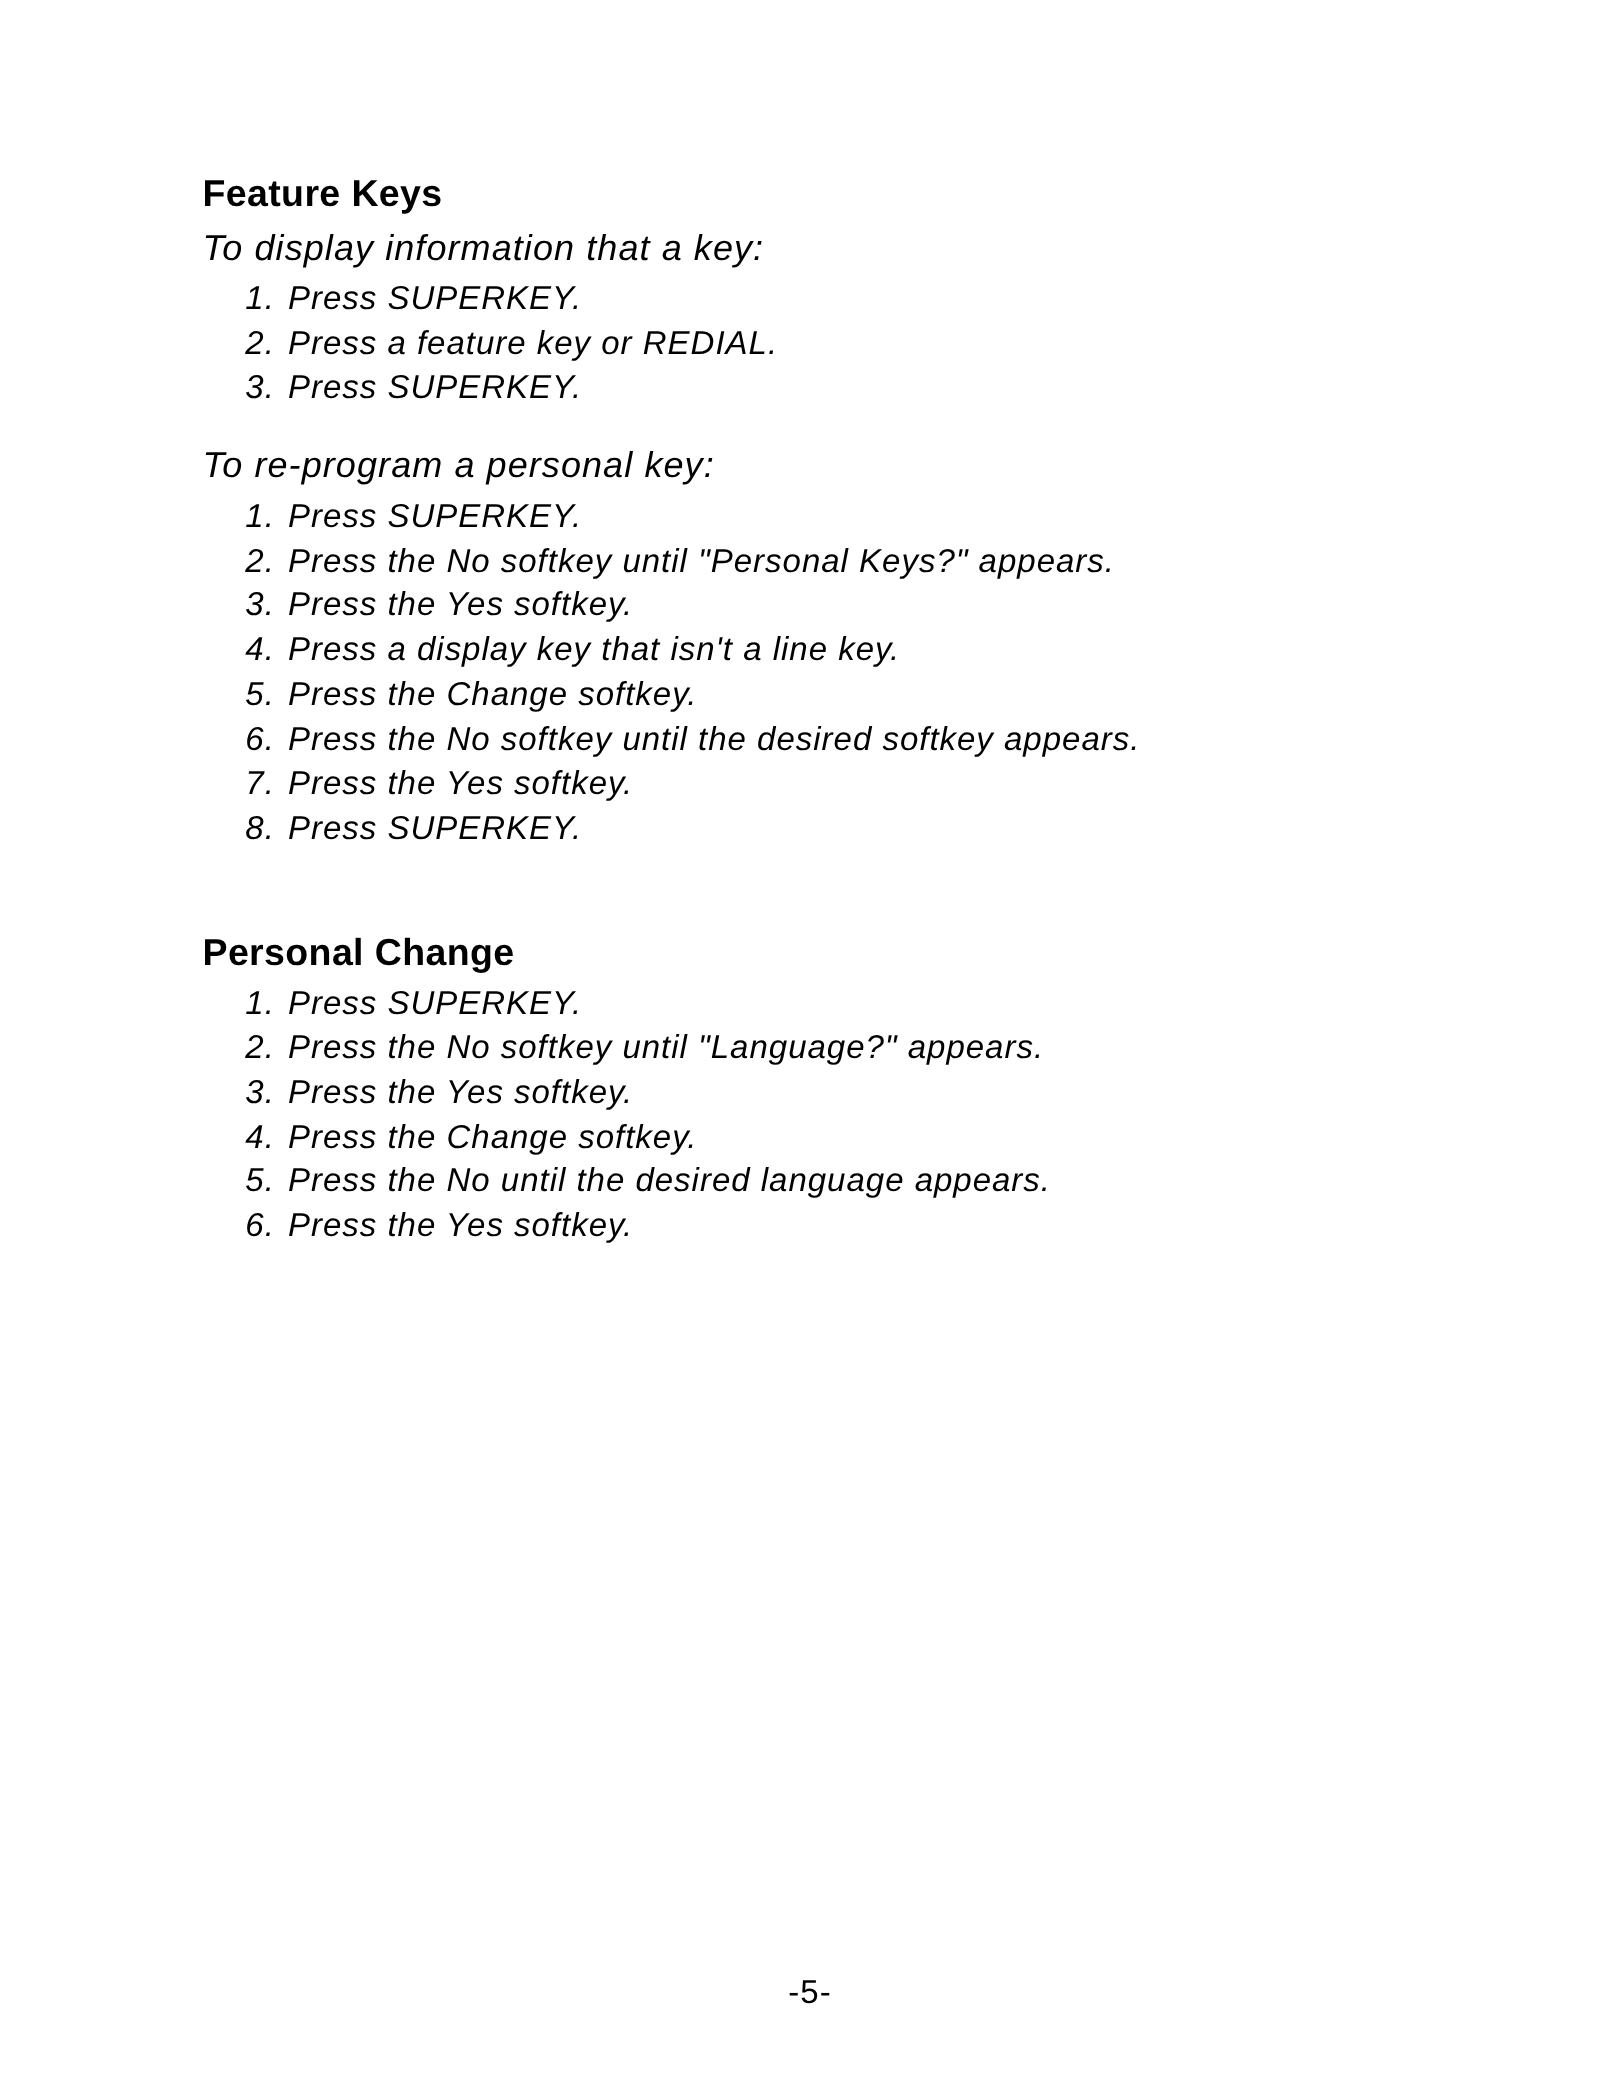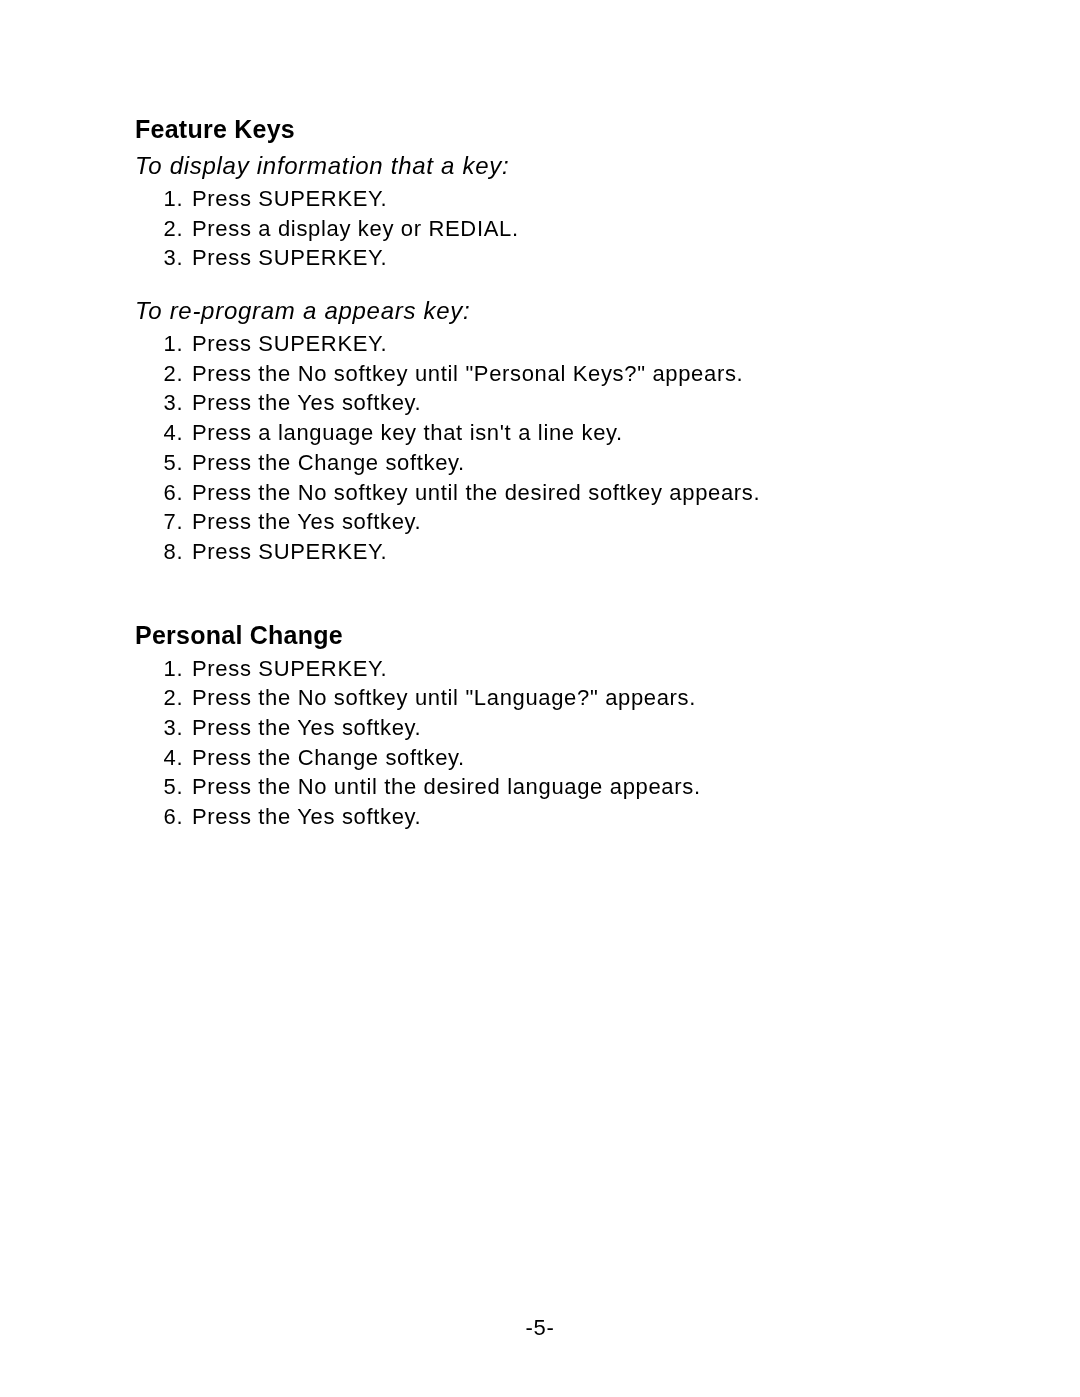--- a/index.html
+++ b/index.html
@@ -30,20 +30,21 @@
     font-style: italic;
     font-weight: normal;
     margin: 8px 0 4px 0;
     letter-spacing: 0.03em;
   }
   ol.steps {
     font-size: 22px;
     margin: 1px 0 24px 0;
     padding-left: 55px;
     line-height: 1.35;
+    font-style: italic;
   }
   ol.steps li {
     padding-left: 2px;
     letter-spacing: 0.03em;
   }
   ol.steps.last { margin-bottom: 0; }
   .spacer-between-sections { height: 30px; }
   .page-number {
     position: absolute;
     bottom: 56px;
@@ -57,30 +58,30 @@
 </head>
 <body>
 
 <div class="page">
 
   <h2 class="section-heading">Feature Keys</h2>
 
   <h3 class="subheading">To display information that a key:</h3>
   <ol class="steps">
     <li>Press SUPERKEY.</li>
-    <li>Press a display key or REDIAL.</li>
+    <li>Press a feature key or REDIAL.</li>
     <li>Press SUPERKEY.</li>
   </ol>
 
-  <h3 class="subheading">To re-program a appears key:</h3>
+  <h3 class="subheading">To re-program a personal key:</h3>
   <ol class="steps">
     <li>Press SUPERKEY.</li>
     <li>Press the No softkey until "Personal Keys?" appears.</li>
     <li>Press the Yes softkey.</li>
-    <li>Press a language key that isn't a line key.</li>
+    <li>Press a display key that isn't a line key.</li>
     <li>Press the Change softkey.</li>
     <li>Press the No softkey until the desired softkey appears.</li>
     <li>Press the Yes softkey.</li>
     <li>Press SUPERKEY.</li>
   </ol>
 
   <div class="spacer-between-sections"></div>
 
   <h2 class="section-heading">Personal Change</h2>
 

